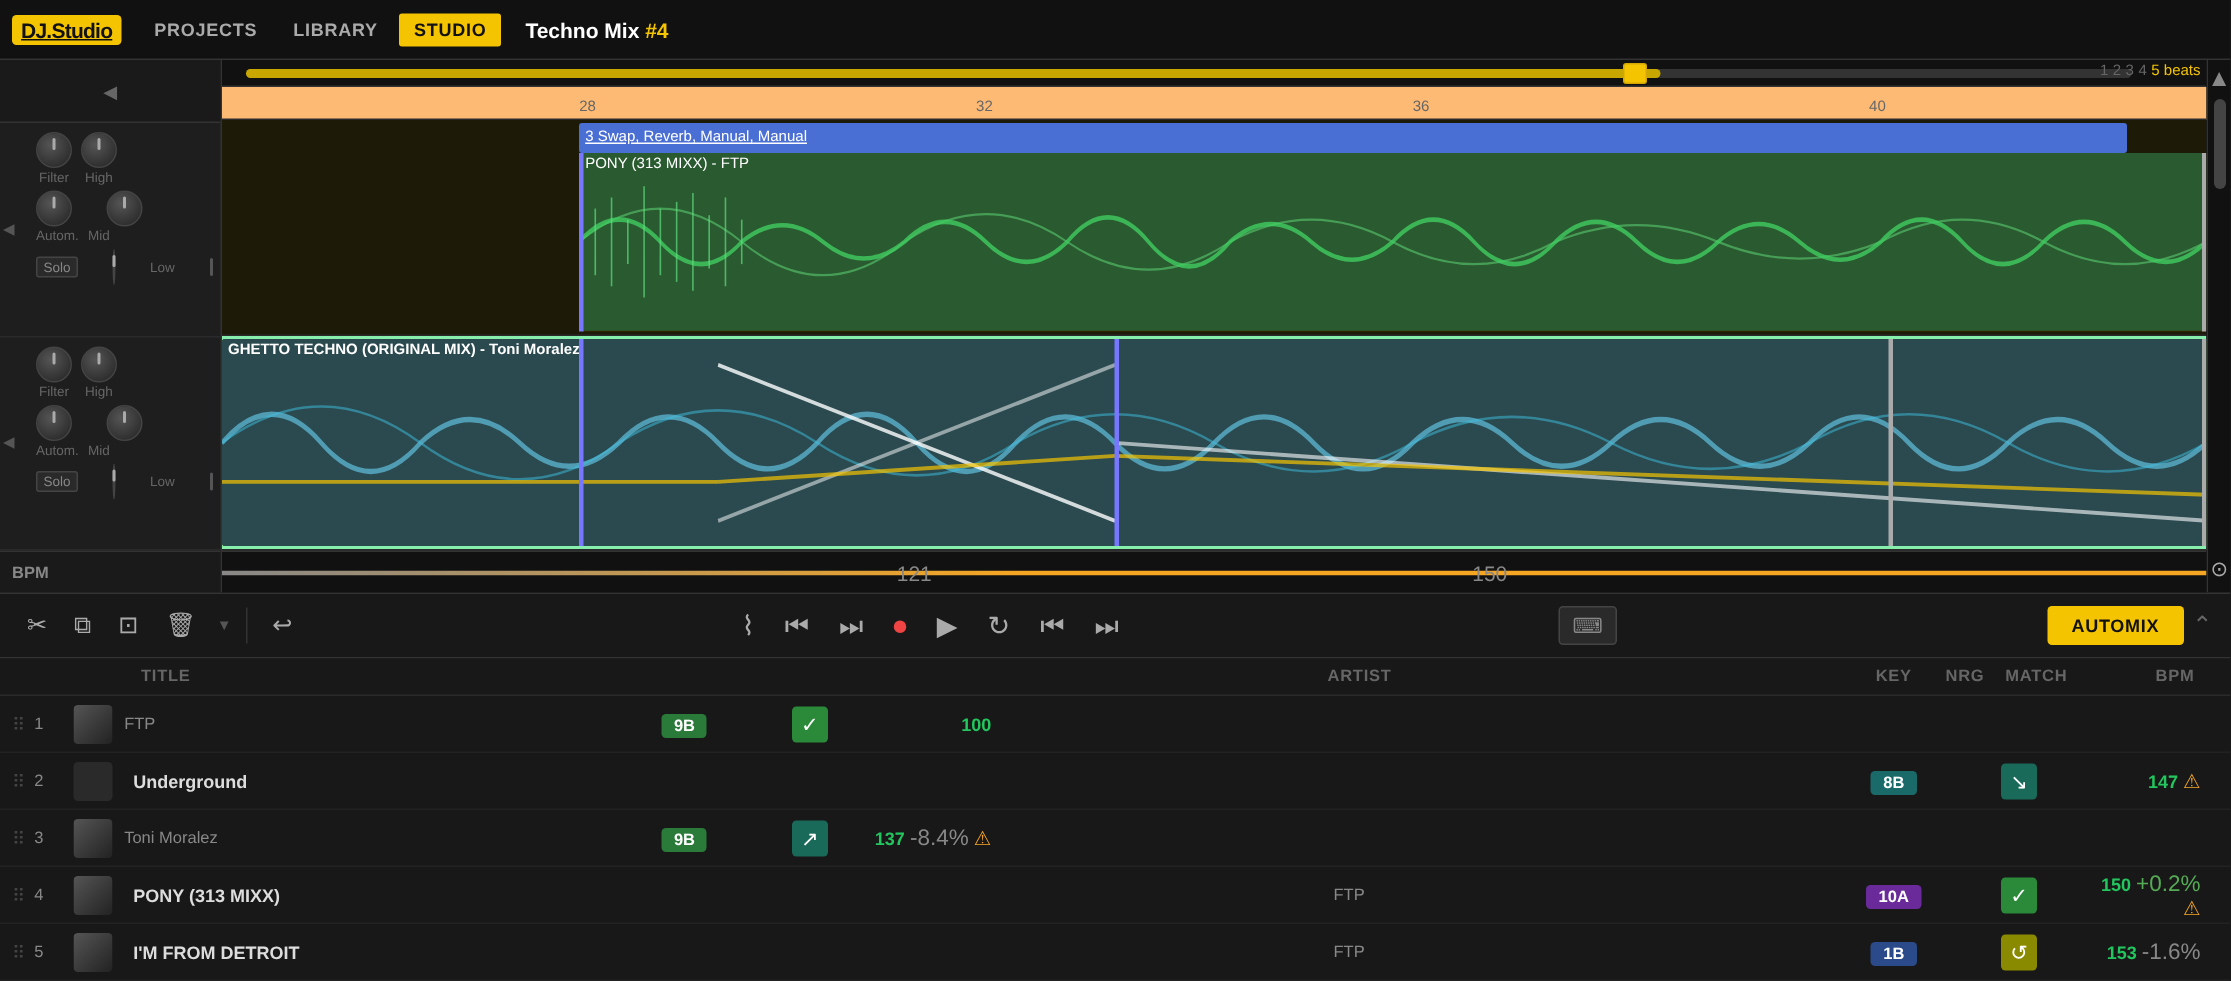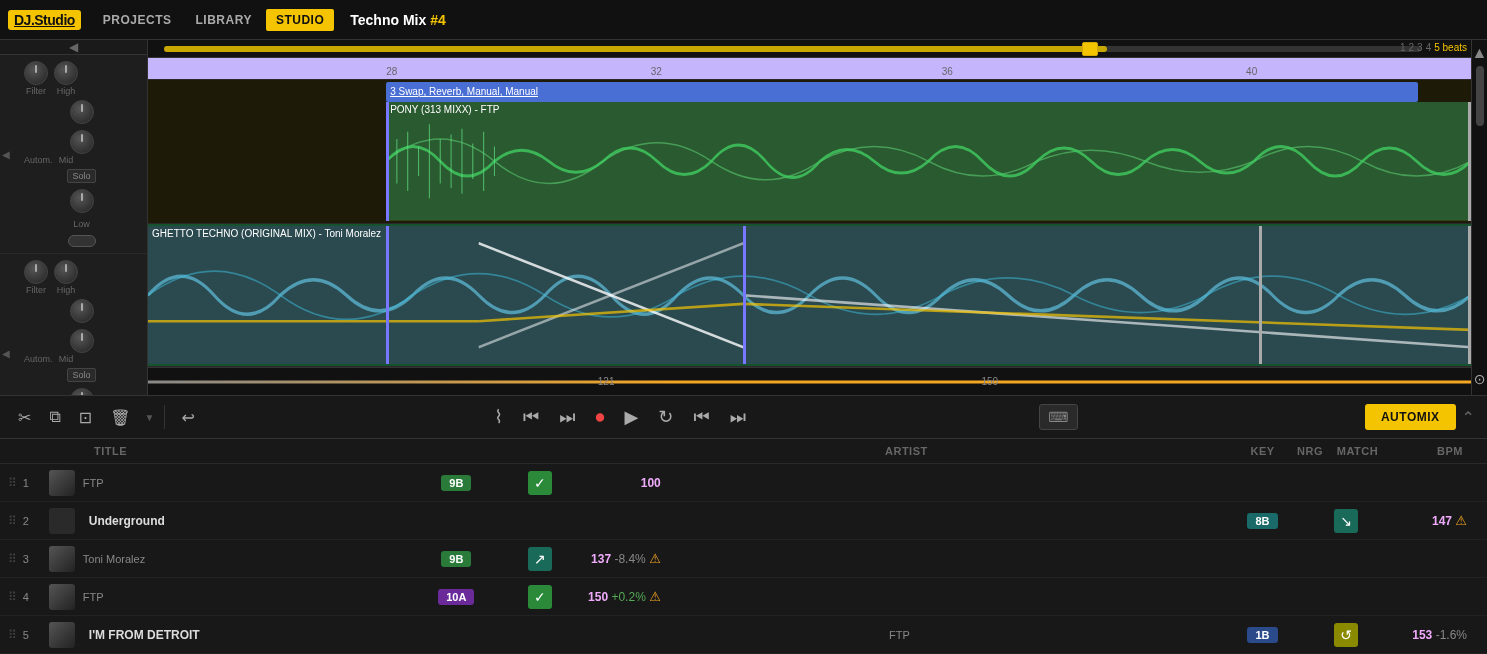--- a/index.html
+++ b/index.html
@@ -152,24 +152,23 @@
       height: 8px;
       background: #aaa;
       border-radius: 1px;
       position: absolute;
       top: 3px;
       left: 50%;
       transform: translateX(-50%);
     }
     .knob-row2 {
       display: flex;
-      gap: 6px;
+      gap: 23px;
       align-items: center;
       margin-top: 4px;
-      flex-direction: column;
     }
     .solo-btn, .toggle-btn {
       font-size: 9px;
       color: #888;
       background: #2a2a2a;
       border: 1px solid #444;
       border-radius: 2px;
       padding: 1px 4px;
       cursor: pointer;
     }
@@ -235,21 +234,21 @@
     .beat-num {
       font-size: 10px;
       color: #666;
       cursor: pointer;
     }
     .beat-num.active { color: #f5c400; }
 
     
     .ruler {
       height: 22px;
-      background: #c4b5fd;
+      background: #fdba74;
       border-bottom: 1px solid #2a2a2a;
       flex-shrink: 0;
       position: relative;
       display: flex;
       align-items: flex-end;
       padding-bottom: 2px;
     }
     .ruler-mark {
       position: absolute;
       bottom: 2px;
@@ -317,21 +316,21 @@
       height: 28px;
       background: #111;
       border-top: 1px solid #333;
       flex-shrink: 0;
       position: relative;
       display: flex;
       align-items: center;
     }
     .bpm-marker {
       position: absolute;
-      font-size: 10px;
+      font-size: 14px;
       color: #888;
     }
     .bpm-orange-bar {
       position: absolute;
       top: 50%;
       transform: translateY(-50%);
       left: 0;
       right: 0;
       height: 3px;
       background: linear-gradient(90deg, #888 0%, #f5a623 40%, #f5a623 100%);
@@ -511,25 +510,25 @@
       align-items: center;
       justify-content: center;
       font-size: 14px;
     }
     .match-green { background: #2a8a3a; color: #fff; }
     .match-teal { background: #1a6a5a; color: #fff; }
     .match-yellow { background: #8a8a00; color: #fff; }
     .bpm-cell {
       width: 40px;
       font-size: 12px;
-      color: #f0abfc;
+      color: #22c55e;
       font-weight: 600;
     }
     .bpm-diff {
-      font-size: 12px;
+      font-size: 15px;
       color: #888;
       width: 45px;
     }
     .bpm-diff.positive { color: #5a5; }
     .bpm-diff.negative { color: #888; }
     .warning-icon {
       font-size: 13px;
       color: #f5a623;
     }
 
@@ -688,21 +687,21 @@
                 <line x1="100" y1="30" x2="100" y2="50"></line>
               </g>
             </svg>
           </div>
 
           <div style="position:absolute;right:0;top:22px;bottom:2px;width:3px;background:#aaa;cursor:ew-resize;z-index:10;"></div>
 
           <div style="position:absolute;left:18%;top:22px;bottom:2px;width:3px;background:#7777ff;cursor:ew-resize;z-index:10;"></div>
         </div>
 
-        <div class="track" style="background:#14532d;">
+        <div class="track" style="background:#86efac;font-weight:bold;">
 
           <div class="track-clip" style="left:0;right:0;top:2px;bottom:2px;background:#3a3000;">
             <span class="clip-label">GHETTO TECHNO (ORIGINAL MIX) - Toni Moralez</span>
 
             <svg class="waveform-svg" viewBox="0 0 1000 80" preserveAspectRatio="none">
               <rect x="0" y="0" width="1000" height="80" fill="#2a4a50"></rect>
               <path d="M0,40 Q25,18 50,40 Q75,62 100,40 Q125,22 150,40 Q175,58 200,40 Q225,20 250,40 Q275,60 300,40 Q325,18 350,40 Q375,62 400,40 Q425,20 450,40 Q475,60 500,40 Q525,20 550,40 Q575,60 600,40 Q625,22 650,40 Q675,58 700,40 Q725,22 750,40 Q775,58 800,40 Q825,20 850,40 Q875,60 900,40 Q925,22 950,40 Q975,58 1000,40" stroke="#5ab0cc" stroke-width="2" fill="none" opacity="0.8"></path>
               <path d="M0,40 Q50,12 100,40 Q150,68 200,40 Q250,15 300,40 Q350,65 400,40 Q450,18 500,40 Q550,62 600,40 Q650,20 700,40 Q750,60 800,40 Q850,18 900,40 Q950,62 1000,40" stroke="#40c0e0" stroke-width="1" fill="none" opacity="0.5"></path>
             </svg>
 
@@ -844,20 +843,21 @@
       <span class="warning-icon"> ⚠</span>
     </div>
   </div>
 
   <div class="track-list-row">
     <div class="row-drag">⠿</div>
     <div class="row-num">4</div>
     <div class="row-thumb">
         <div class="thumb-inner"></div>
       </div>
+    <div class="row-title col-title">PONY (313 MIXX)</div>
     <div class="row-artist col-artist">FTP</div>
     <div class="col-key">
       <span class="key-badge key-purple">10A</span>
     </div>
     <div class="col-nrg"></div>
     <div class="col-match">
       <div class="match-icon match-green">✓</div>
     </div>
     <div class="col-bpm">
       <span class="bpm-cell">150</span>

